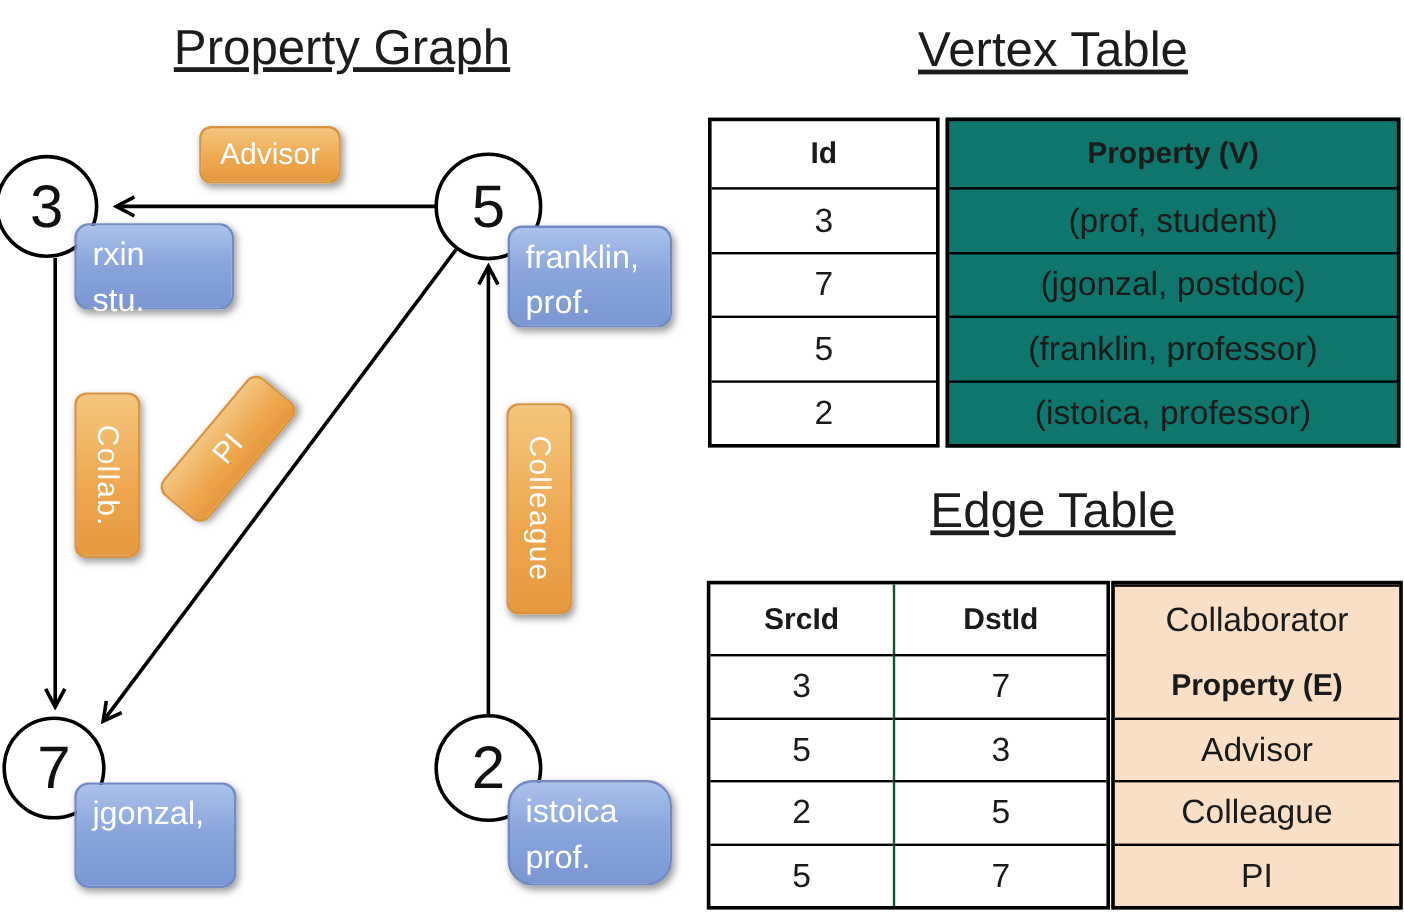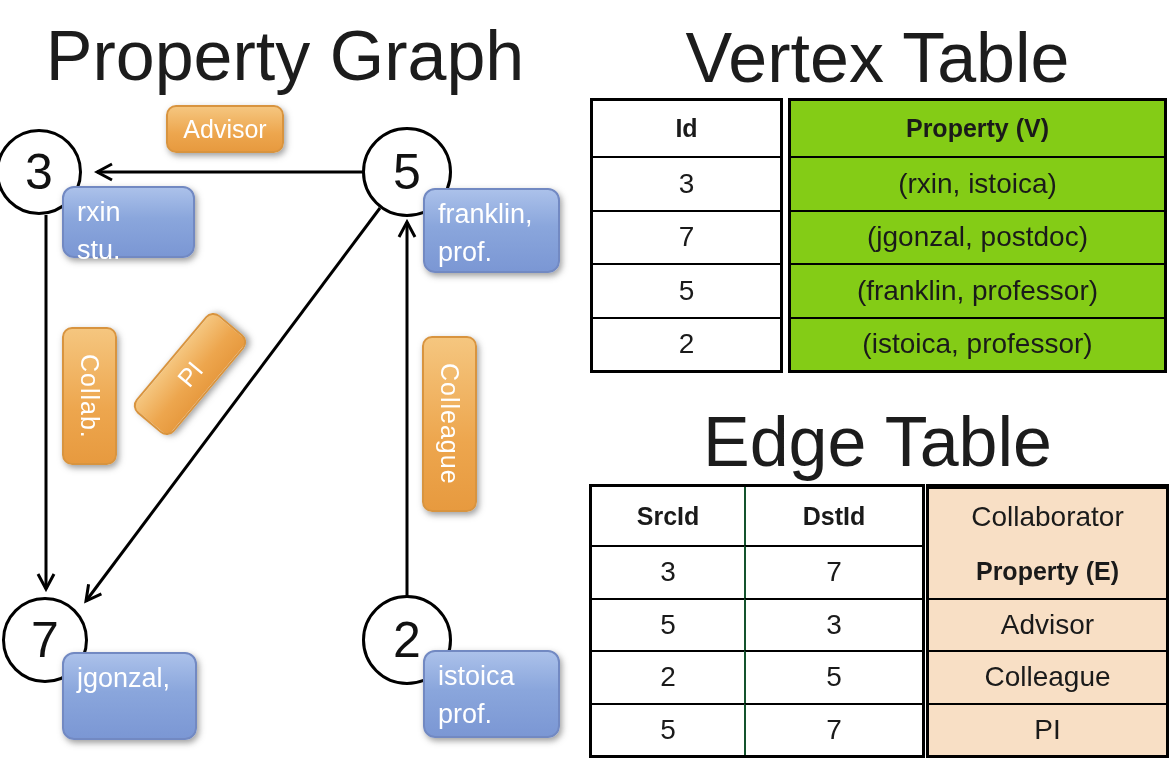--- a/index.html
+++ b/index.html
@@ -1,22 +1,22 @@
 <!DOCTYPE html>
 <html><head>
 <meta charset="utf-8">
 <style>
   html,body{margin:0;padding:0;background:#ffffff;}
   .stage{
     position:relative;width:1170px;height:760px;overflow:hidden;
     font-family:"Liberation Sans",sans-serif;background:#ffffff;color:#1a1a1a;
   }
   .big-title{
-    position:absolute;text-align:center;font-size:70px;font-weight:400;
-    color:#1c1c1c;letter-spacing:0px;white-space:nowrap;
+    position:absolute;text-align:center;font-size:41px;font-weight:400;
+    color:#1c1c1c;letter-spacing:0px;white-space:nowrap;text-decoration:underline;
   }
   
   .edges-svg{position:absolute;left:0;top:0;width:585px;height:760px;}
   .vertex-circle{
     position:absolute;box-sizing:border-box;border:3.5px solid #000;border-radius:50%;
     background:#fff;display:flex;align-items:center;justify-content:center;
     font-size:50px;color:#111;
   }
   .vlabel{
     position:absolute;box-sizing:border-box;border-radius:12px;
@@ -33,21 +33,21 @@
   .elabel.vert{writing-mode:vertical-rl;letter-spacing:1px;}
   
   .tbox{position:absolute;box-sizing:border-box;border:3px solid #000;display:grid;}
   .cell{
     display:flex;align-items:center;justify-content:center;
     font-size:28px;color:#1a1a1a;border-top:2px solid #000;white-space:nowrap;text-align:right;
   }
   .cell.first{border-top:none;}
   .cell.th{font-weight:700;font-size:25px;}
   .cell.col2{border-left:2px solid #14532d;}
-  .bg-blue{background:#84cc16;}
+  .bg-blue{background:#0f766e;}
   .bg-tan{background:#f8dfc5;}
 </style>
 </head>
 <body>
 
 <div class="stage">
 
   <div class="big-title" style="left:0;top:16px;width:570px;">Property Graph</div>
 
   <svg class="edges-svg" width="585" height="760" viewBox="0 0 585 760">
@@ -79,21 +79,21 @@
     <div>rxin</div>
     <div>stu.</div>
   </div>
   <div class="vlabel" style="left:423px;top:188px;width:137px;height:85px;">
     <div>franklin,</div>
     <div>prof.</div>
   </div>
   <div class="vlabel" style="left:62px;top:652px;width:135px;height:88px;">
     <div>jgonzal,</div>
   </div>
-  <div class="vlabel" style="left:423px;top:650px;width:137px;height:88px;">
+  <div class="vlabel" style="left:423px;top:650px;width:137px;height:88px;border-radius:21px;">
     <div>istoica</div>
     <div>prof.</div>
   </div>
 
   <div class="elabel" style="left:166px;top:105px;width:118px;height:48px;">Advisor</div>
   <div class="elabel vert" style="left:62px;top:327px;width:55px;height:138px;">Collab.</div>
   <div class="elabel" style="left:126px;top:349px;width:128px;height:50px;transform:rotate(-50deg);">PI</div>
   <div class="elabel vert" style="left:422px;top:336px;width:55px;height:176px;">Colleague</div>
 
   <div class="big-title" style="left:585px;top:18px;width:585px;">Vertex Table</div>
@@ -101,21 +101,21 @@
   <div class="tbox" style="left:590px;top:98px;width:193px;height:275px;grid-template-rows:55px repeat(4,1fr);">
     <div class="cell th first">Id</div>
     <div class="cell">3</div>
     <div class="cell">7</div>
     <div class="cell">5</div>
     <div class="cell">2</div>
   </div>
 
   <div class="tbox bg-blue" style="left:788px;top:98px;width:379px;height:275px;grid-template-rows:55px repeat(4,1fr);">
     <div class="cell th first">Property (V)</div>
-    <div class="cell">(rxin, istoica)</div>
+    <div class="cell">(prof, student)</div>
     <div class="cell">(jgonzal, postdoc)</div>
     <div class="cell">(franklin, professor)</div>
     <div class="cell">(istoica, professor)</div>
   </div>
 
   <div class="big-title" style="left:585px;top:402px;width:585px;">Edge Table</div>
 
   <div class="tbox" style="left:589px;top:484px;width:336px;height:274px;grid-template-columns:152px 1fr;grid-template-rows:58px repeat(4,1fr);">
     <div class="cell th first">SrcId</div>
     <div class="cell th first col2">DstId</div>

